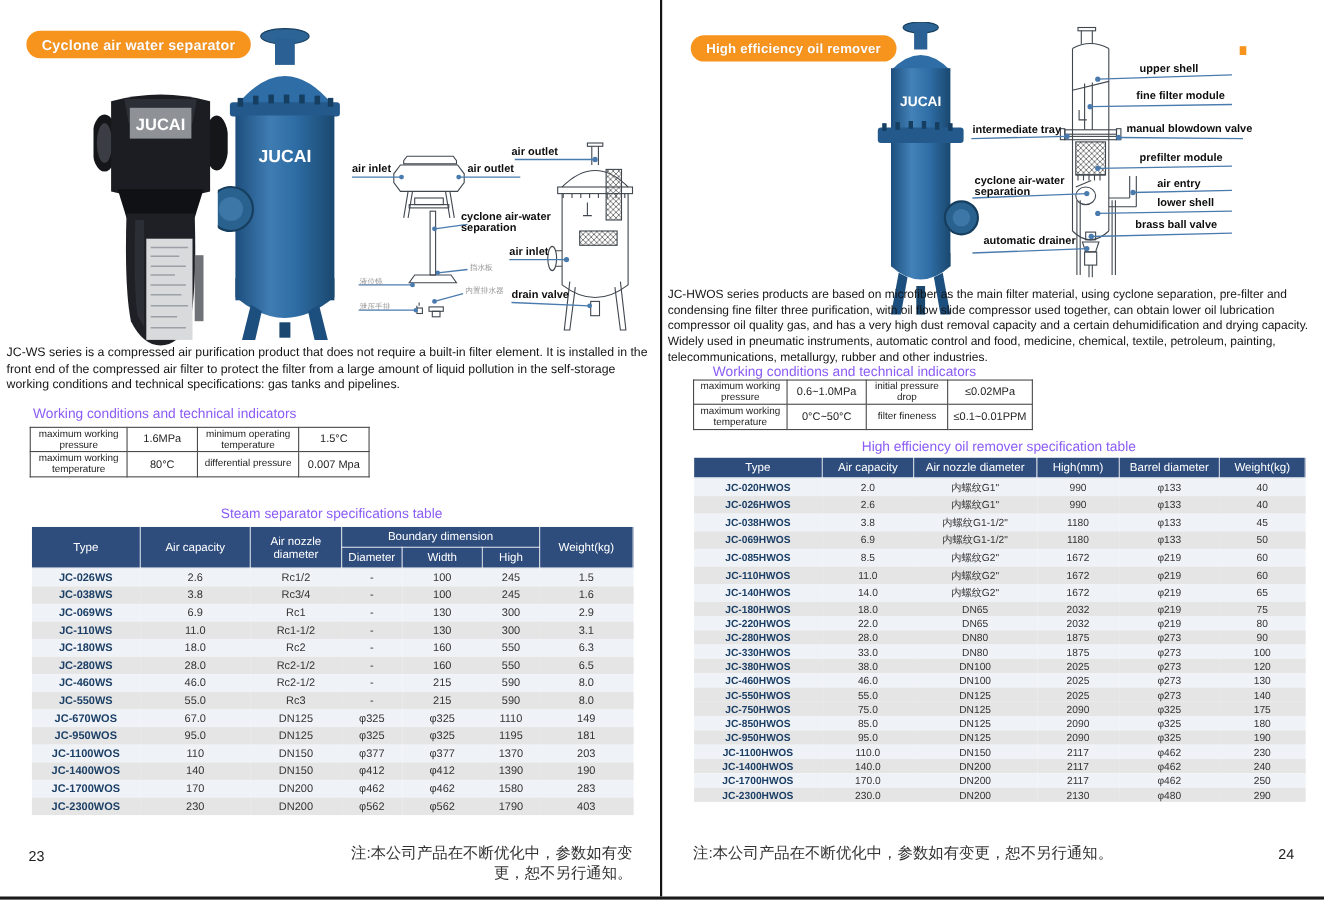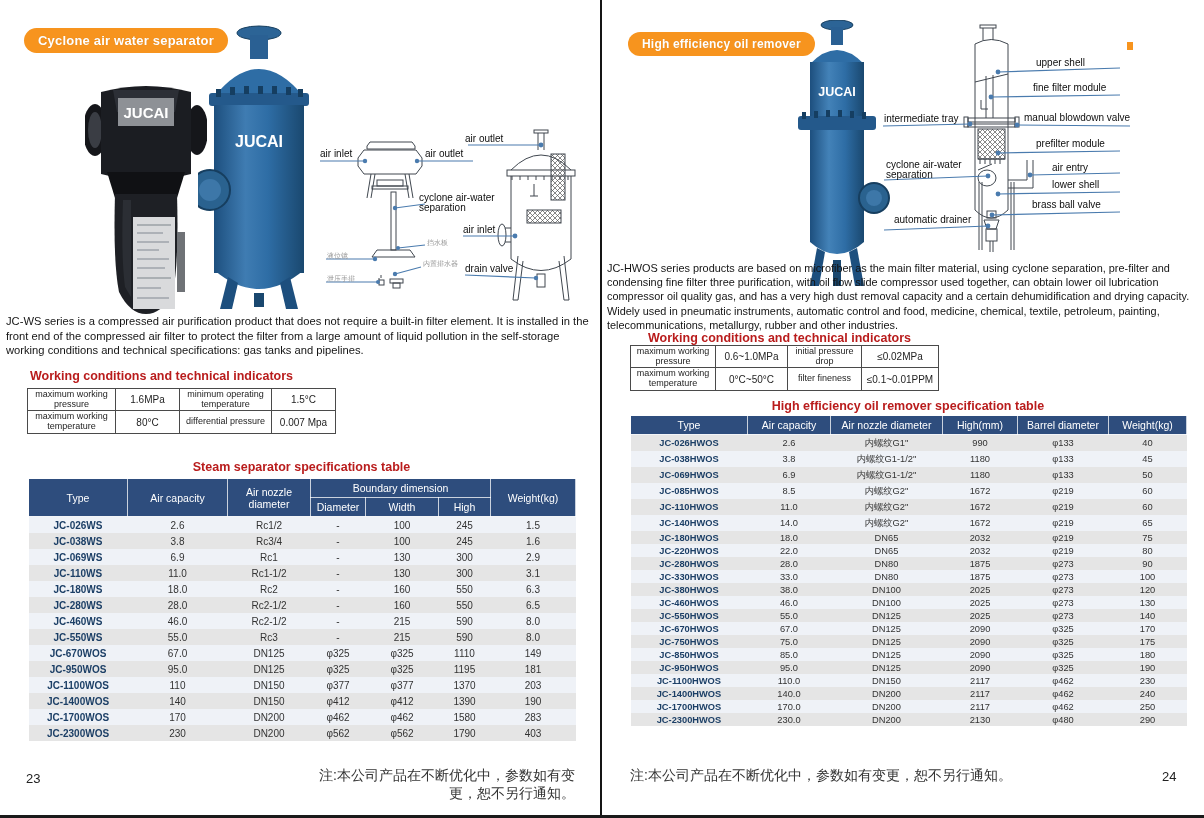--- a/index.html
+++ b/index.html
@@ -6,21 +6,21 @@
   html,body{background:#fff}
   body{font-family:"Liberation Sans",sans-serif;width:1204px;height:818px}
   .sheet{position:relative;width:1204px;height:818px;background:#fff;overflow:hidden;border-bottom:3px solid #1a1a1a}
   .half{position:absolute;top:0;height:100%}
   #left{left:0;width:505px}
   #right{left:602px;width:546px}
   .divider{position:absolute;left:600px;top:0;width:2px;height:818px;background:#151515}
   .badge{position:absolute;background:#F7941E;color:#fff;font-weight:bold;font-size:13px;
          border-radius:15px;padding:5px 14px;letter-spacing:.2px;text-shadow:0 0 1px rgba(0,0,0,.15)}
   .desc{position:absolute;font-size:11.2px;line-height:1.3;color:#141414}
-  .sec-title{position:absolute;font-size:12.5px;font-weight:bold;color:#b91c1c}
+  .sec-title{position:absolute;font-size:12.5px;font-weight:normal;color:#8b5cf6}
   .center{text-align:center}
   
   .wtable{position:absolute;border-collapse:collapse;table-layout:fixed;background:#fff}
   .wtable td{border:1px solid #4a4a4a;text-align:center;vertical-align:middle;color:#1d1d1d;padding:1px 2px;height:21px}
   .wtable .wl{font-size:9px;line-height:1.08}
   .wtable .wv{font-size:10px}
   
   .spec{position:absolute;border-collapse:collapse;table-layout:fixed}
   .spec th{background:#2E4D7D;color:#fff;font-weight:normal;font-size:10.5px;
            border:1px solid rgba(255,255,255,.75);padding:3px 2px}
@@ -28,21 +28,21 @@
   .spec td:first-child{font-weight:bold;color:#1c3f66}
   .spec-left td{font-size:10px;padding:2.5px 2px}
   .spec-right td{font-size:9.3px;padding:1.5px 2px}
   tr.r-even{background:#eff2f7}
   tr.r-odd{background:#e5e5e5}
   .note{position:absolute;font-size:14px;font-weight:normal;color:#333}
   .pageno{position:absolute;font-size:13px;color:#222}
   
   .diagram{position:absolute}
   .diagram svg{position:absolute;left:0;top:0;overflow:visible}
-  .dlabel{position:absolute;font-size:10px;font-weight:normal;color:#0d0d0d;white-space:nowrap;line-height:1.02}
+  .dlabel{position:absolute;font-size:10px;font-weight:bold;color:#0d0d0d;white-space:nowrap;line-height:1.02}
   .dlabel.wrap{white-space:normal;text-align:left}
   .dlabel-cn{position:absolute;font-size:7px;color:#979797;white-space:nowrap}
   .photo{position:absolute}
   .osq{position:absolute;width:6px;height:8px;background:#F7941E}
   .lineart{fill:none;stroke:#40474f;stroke-width:1}
   .callout{stroke:#4a7bae;stroke-width:1.2;fill:none}
   .cdot{fill:#4a7bae;stroke:none}
 </style>
 </head>
 <body>
@@ -517,20 +517,28 @@
         <tr>
           <th>Type</th>
           <th>Air capacity</th>
           <th>Air nozzle diameter</th>
           <th>High(mm)</th>
           <th>Barrel diameter</th>
           <th>Weight(kg)</th>
         </tr>
       </thead>
       <tbody>
+          <tr class="r-even">
+            <td>JC-020HWOS</td>
+            <td>2.0</td>
+            <td>内螺纹G1"</td>
+            <td>990</td>
+            <td>φ133</td>
+            <td>40</td>
+          </tr>
           <tr class="r-odd">
             <td>JC-026HWOS</td>
             <td>2.6</td>
             <td>内螺纹G1"</td>
             <td>990</td>
             <td>φ133</td>
             <td>40</td>
           </tr>
           <tr class="r-even">
             <td>JC-038HWOS</td>
@@ -621,28 +629,20 @@
             <td>130</td>
           </tr>
           <tr class="r-odd">
             <td>JC-550HWOS</td>
             <td>55.0</td>
             <td>DN125</td>
             <td>2025</td>
             <td>φ273</td>
             <td>140</td>
           </tr>
-          <tr class="r-even">
-            <td>JC-670HWOS</td>
-            <td>67.0</td>
-            <td>DN125</td>
-            <td>2090</td>
-            <td>φ325</td>
-            <td>170</td>
-          </tr>
           <tr class="r-odd">
             <td>JC-750HWOS</td>
             <td>75.0</td>
             <td>DN125</td>
             <td>2090</td>
             <td>φ325</td>
             <td>175</td>
           </tr>
           <tr class="r-even">
             <td>JC-850HWOS</td>

